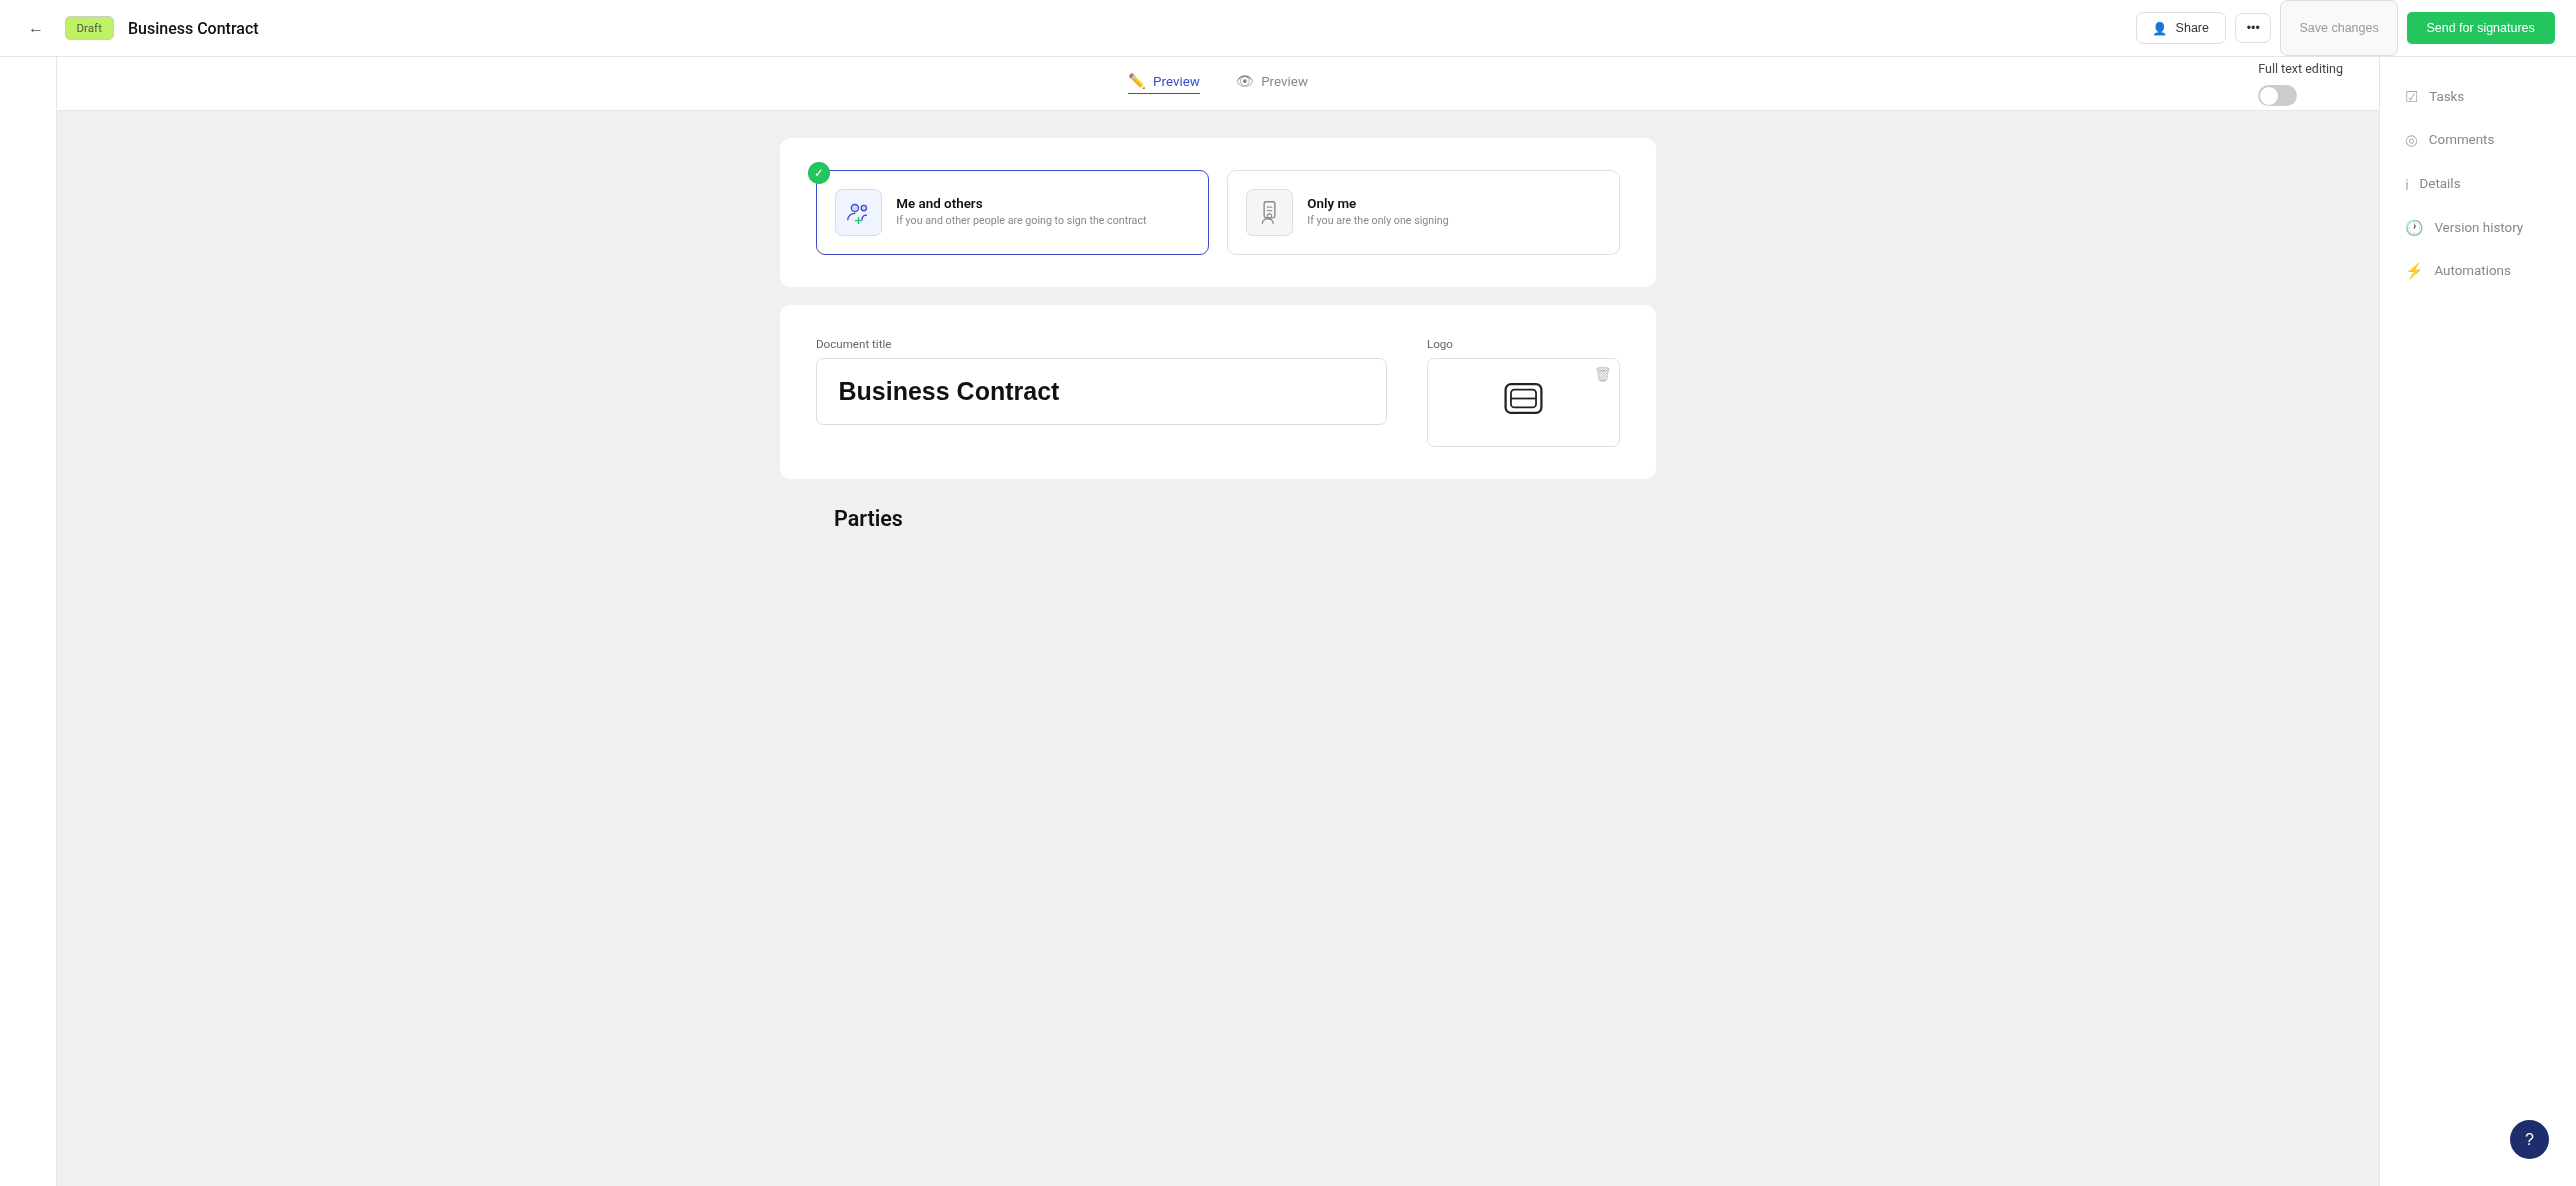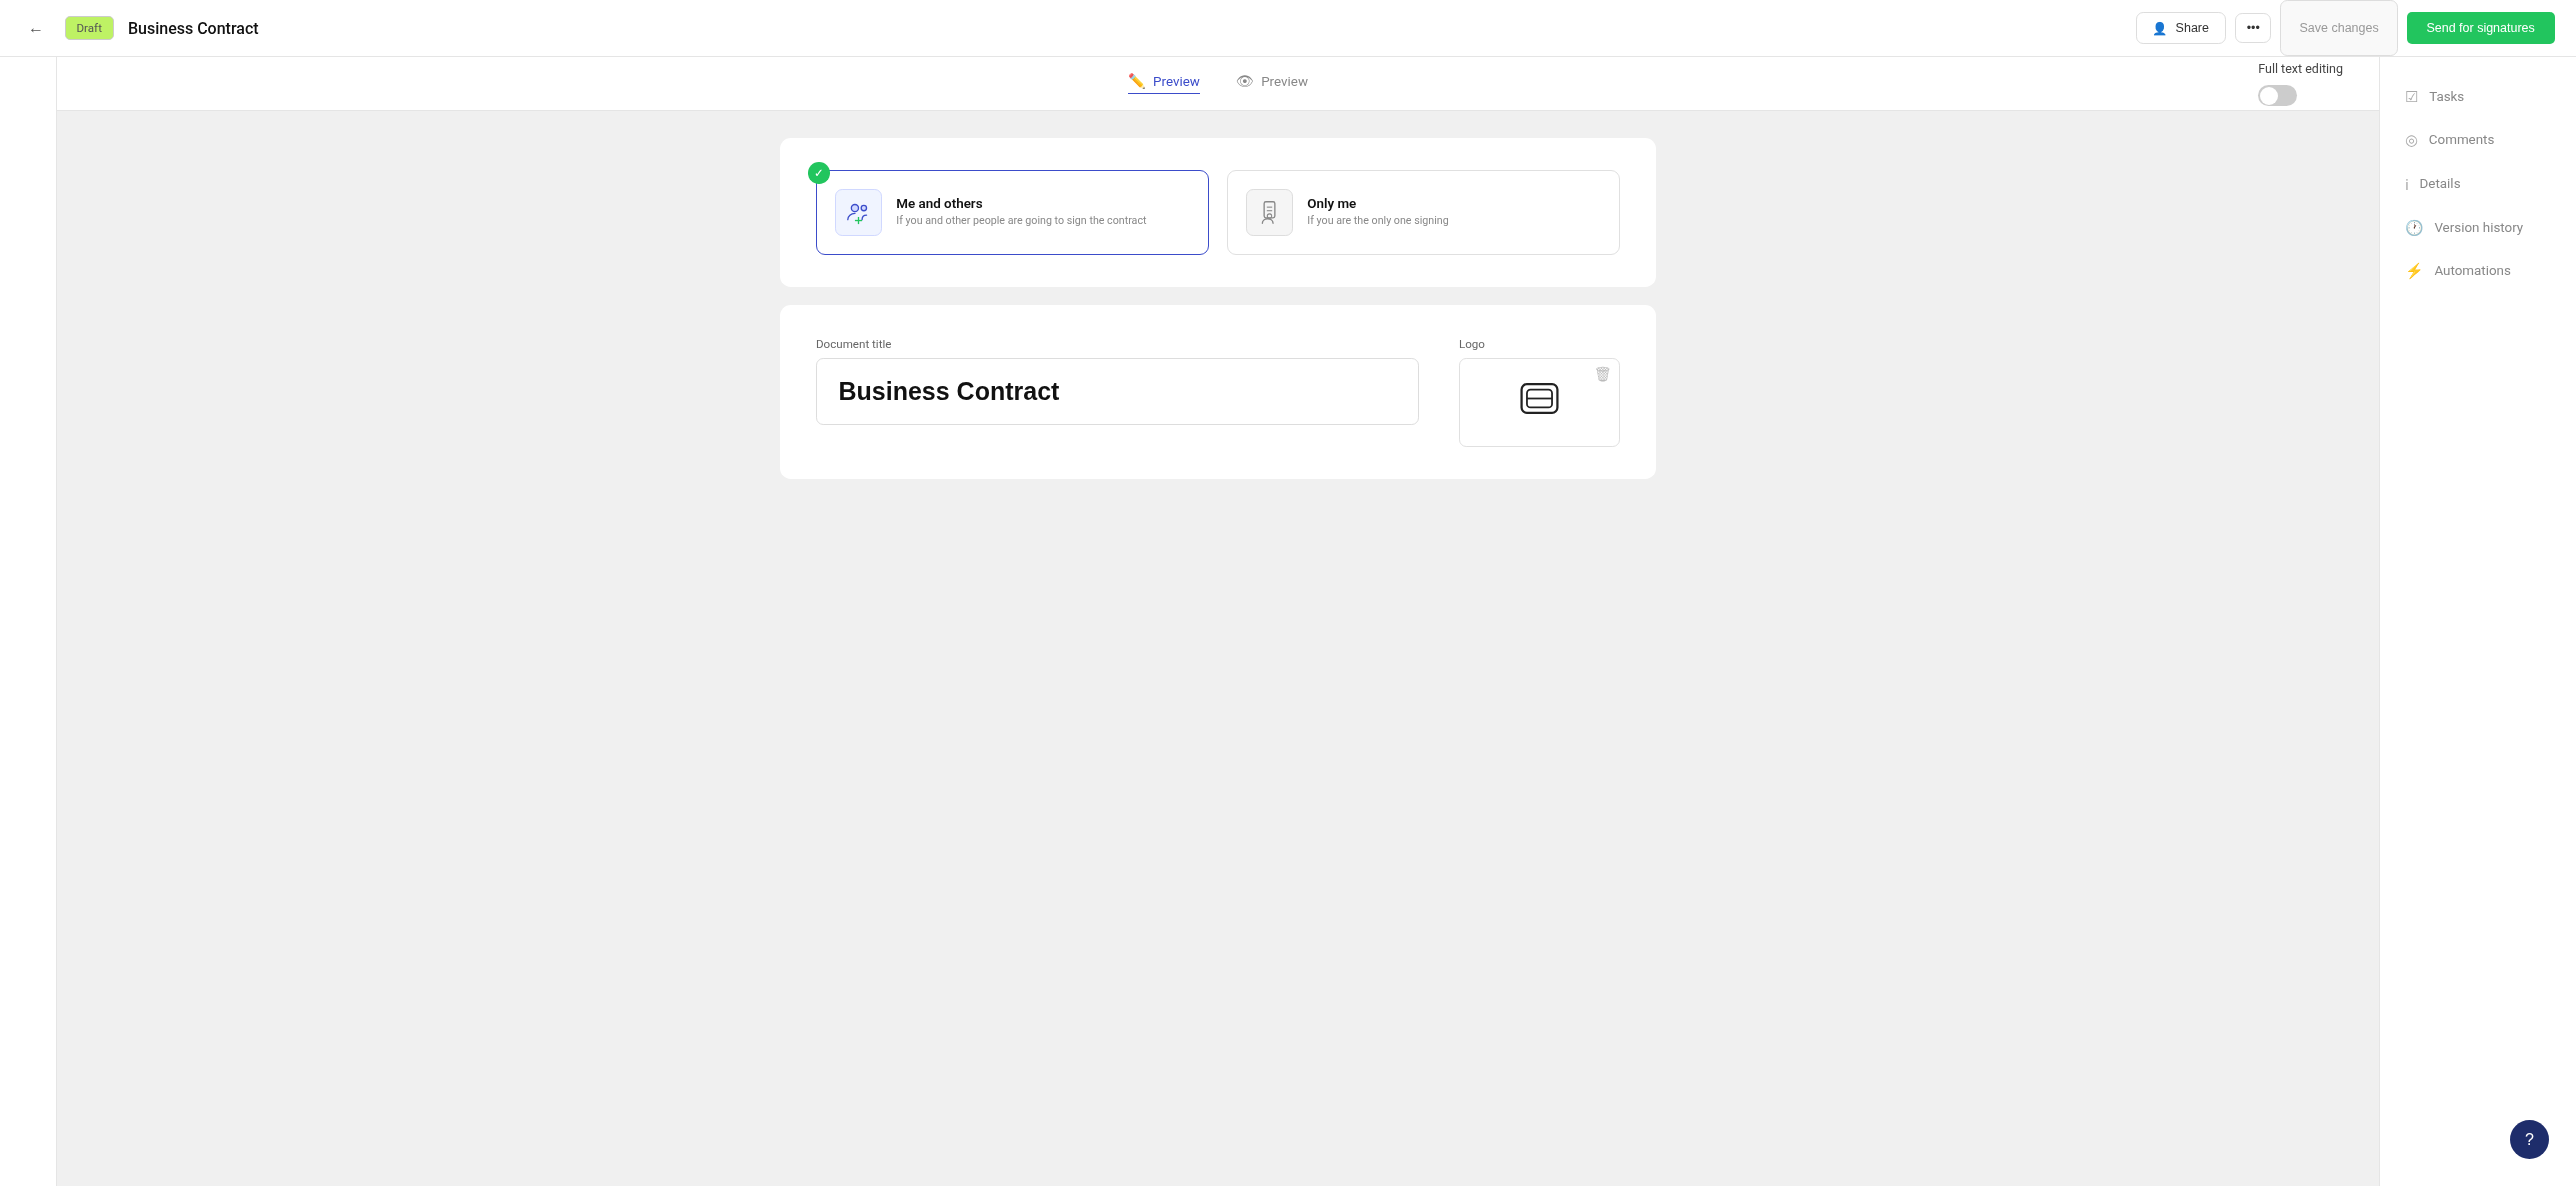--- a/index.html
+++ b/index.html
@@ -256,21 +256,21 @@
       width: 100%;
       border: 0.9px solid #ddd;
       border-radius: 7.2px;
       padding: 18px 21.5px;
       font-size: 25px;
       font-weight: 600;
       color: #111;
       outline: none;
     }
     .logo-area {
-      width: 161px;
+      width: 193px;
       flex-shrink: 0;
       margin-left: 13px;
     }
     .logo-label {
       font-size: 11.6px;
       color: #666;
       margin-bottom: 7.2px;
     }
     .logo-box {
       border: 0.9px solid #e0e0e0;
@@ -441,20 +441,23 @@
                   <rect x="4" y="8" width="40" height="32" rx="6" stroke="#222" stroke-width="2.5" fill="none"></rect>
                   <rect x="10" y="14" width="28" height="20" rx="4" stroke="#222" stroke-width="2" fill="none"></rect>
                   <line x1="10" y1="24" x2="38" y2="24" stroke="#222" stroke-width="2"></line>
                 </svg>
               </span>
             </div>
           </div>
         </div>
       </div>
 
+      <div style="padding: 9px 0 18px;">
+        <div class="parties-title">Parties</div>
+      </div>
 
     </div>
   </div>
 
   <div class="right-sidebar">
     <div class="sidebar-item">
       <span class="sidebar-item-icon">☑</span>
       <span>Tasks</span>
     </div>
     <div class="sidebar-item">

